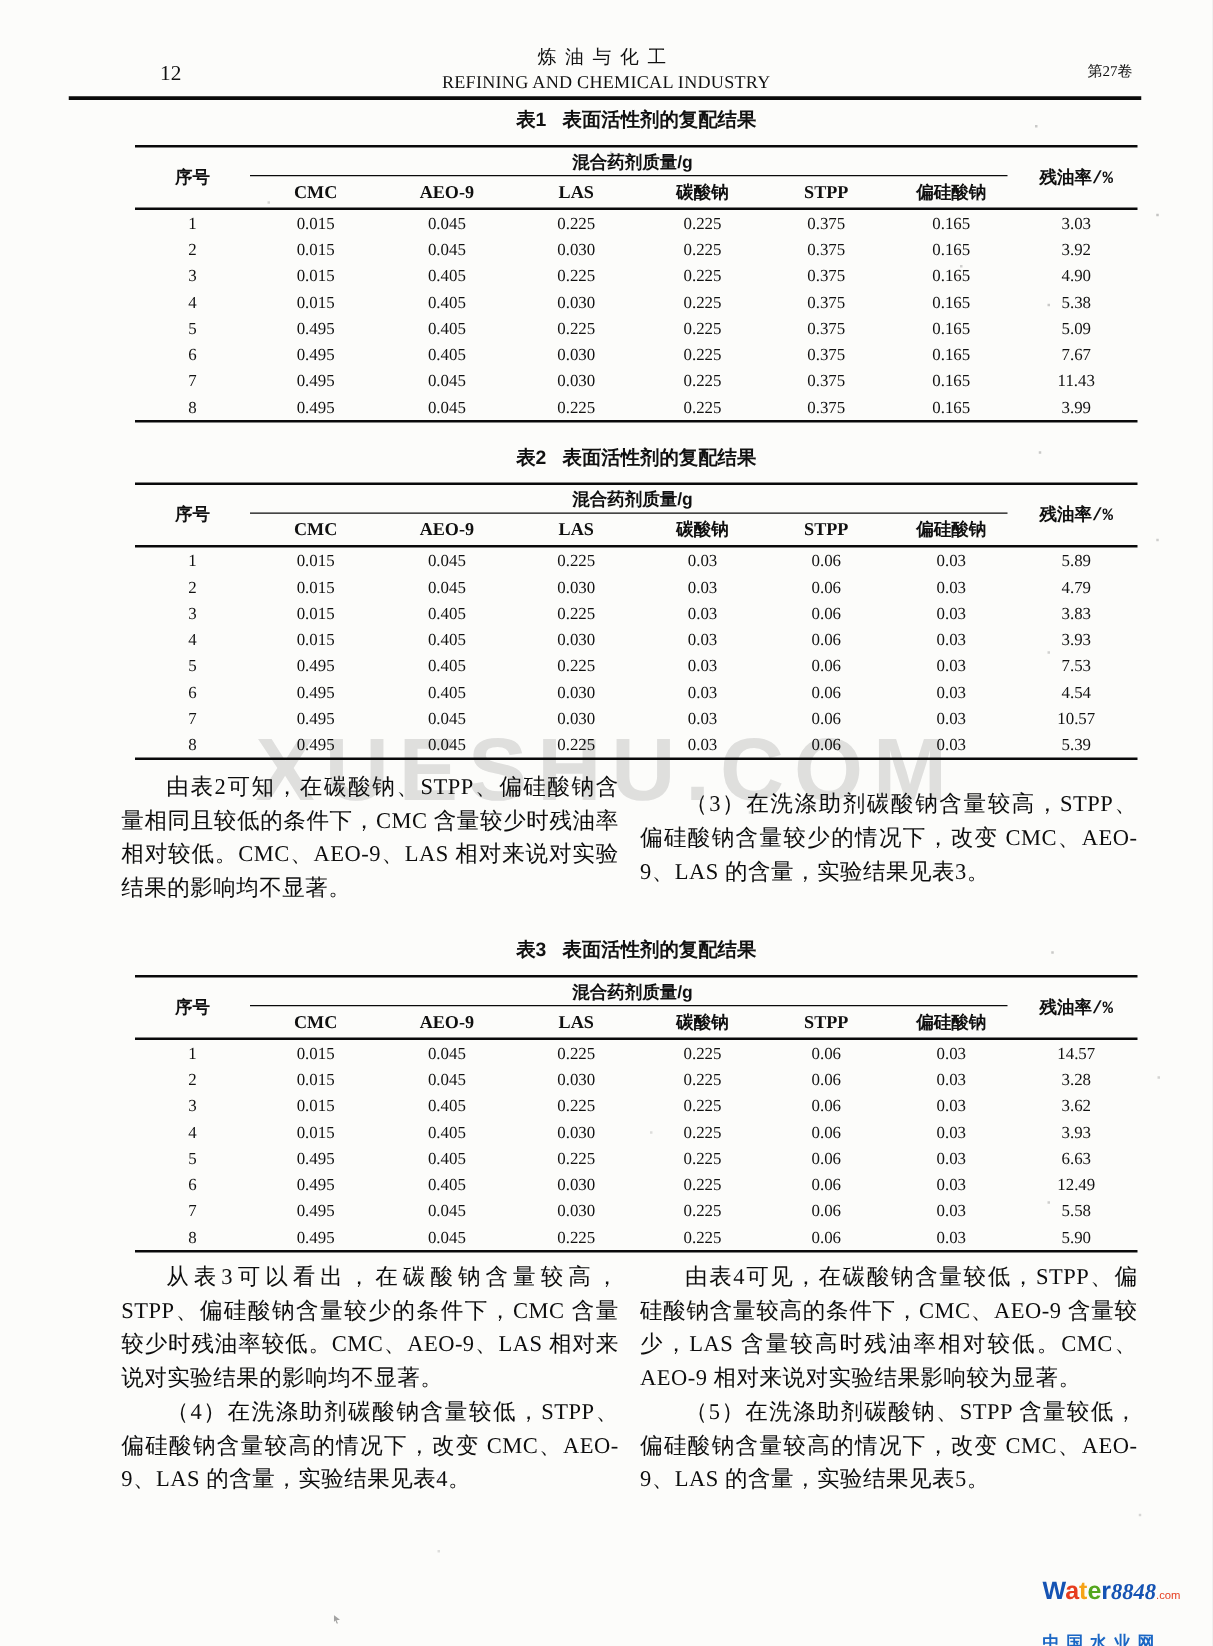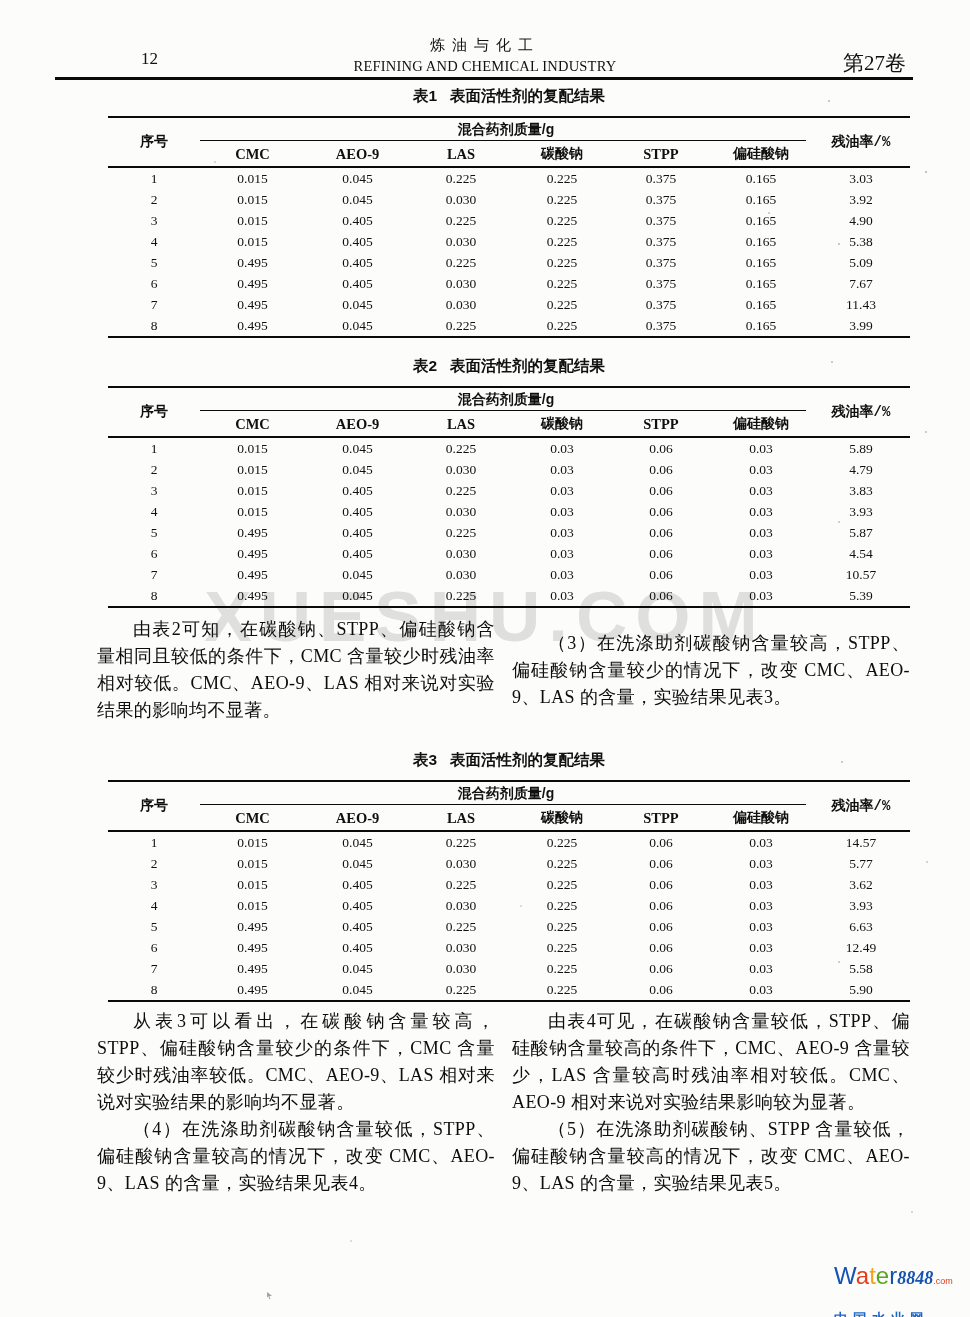--- a/index.html
+++ b/index.html
@@ -2,25 +2,25 @@
 <html><head>
 <meta charset="utf-8">
 <style>
   html,body { margin:0; padding:0; background:#e9e9e7; }
   .page {
     position:relative; width:970px; height:1317px; margin:0 auto;
     background:#fcfcfa; overflow:hidden;
     font-family:"Liberation Serif","DejaVu Serif",serif; color:#111;
   }
   
-  .hdr-page-num { position:absolute; top:49px; left:141px; font-size:17px; z-index:2; }
+  .hdr-page-num { position:absolute; top:49px; left:128px; font-size:17px; z-index:2; }
   .hdr-center { position:absolute; top:36px; left:0; width:100%; text-align:center; z-index:2; }
   .hdr-cn { font-size:15px; letter-spacing:7px; }
   .hdr-en { font-size:14.5px; margin-top:3px; letter-spacing:0.2px; }
-  .hdr-vol { position:absolute; top:49px; right:64px; font-size:21px; z-index:2; }
+  .hdr-vol { position:absolute; top:49px; right:64px; font-size:12px; z-index:2; }
   .hdr-rule { position:absolute; top:77px; left:55px; width:858px; height:2.5px; background:#0a0a0a; z-index:2; }
   
   .watermark {
     position:absolute; top:576px; left:55px; width:860px; z-index:0;
     font-family:"Liberation Sans","DejaVu Sans",sans-serif; font-weight:700;
     font-size:71px; letter-spacing:8px; text-align:center;
     color:rgba(148,148,148,0.28); user-select:none; white-space:nowrap;
   }
   
   .tslot { position:absolute; left:108px; width:802px; z-index:1; }
@@ -56,21 +56,21 @@
   #parasA { top:616px; } #parasB { top:1008px; }
   .col { width:398px; }
   .col p {
     margin:0; text-indent:2em; font-size:18px; line-height:27px;
     text-align:justify; letter-spacing:0.4px; color:#0d0d0d;
   }
   
   .logo { position:absolute; left:834px; top:1262px; width:132px; z-index:2; text-align:left;
           font-family:"Liberation Sans","DejaVu Sans",sans-serif; }
   .logo-line1 { white-space:nowrap; }
-  .logo-word { font-weight:400; font-size:24px; letter-spacing:0;text-align:right; }
+  .logo-word { font-weight:700; font-size:20px; letter-spacing:0;text-align:right; }
   .logo-number { font-style:italic; font-weight:700; font-size:18px; font-family:"Liberation Serif","DejaVu Serif",serif; }
   .logo-suffix { font-size:9px; font-weight:400; vertical-align:baseline; }
   .logo-caption { font-weight:700; font-size:13.5px; letter-spacing:5.5px; margin-top:20px; white-space:nowrap;font-family:Liberation Serif, serif; }
   
   .specks { position:absolute; top:0; left:0; width:2px; height:2px; background:transparent; z-index:0;
     box-shadow:
       828px 100px 0 0 rgba(0,0,0,0.20), 925px 171px 0 0 rgba(0,0,0,0.22),
       768px 212px 0 0 rgba(0,0,0,0.18), 838px 243px 0 0 rgba(0,0,0,0.20),
       488px 121px 0 0 rgba(0,0,0,0.16), 214px 161px 0 0 rgba(0,0,0,0.15),
       831px 361px 0 0 rgba(0,0,0,0.20), 925px 431px 0 0 rgba(0,0,0,0.18),
@@ -221,21 +221,21 @@
         <div class="dcell">0.06</div>
         <div class="dcell">0.03</div>
         <div class="dcell">3.93</div>
         <div class="dcell">5</div>
         <div class="dcell">0.495</div>
         <div class="dcell">0.405</div>
         <div class="dcell">0.225</div>
         <div class="dcell">0.03</div>
         <div class="dcell">0.06</div>
         <div class="dcell">0.03</div>
-        <div class="dcell">5.87</div>
+        <div class="dcell">7.53</div>
         <div class="dcell">6</div>
         <div class="dcell">0.495</div>
         <div class="dcell">0.405</div>
         <div class="dcell">0.030</div>
         <div class="dcell">0.03</div>
         <div class="dcell">0.06</div>
         <div class="dcell">0.03</div>
         <div class="dcell">4.54</div>
         <div class="dcell">7</div>
         <div class="dcell">0.495</div>
@@ -276,21 +276,21 @@
         <div class="dcell">0.06</div>
         <div class="dcell">0.03</div>
         <div class="dcell">14.57</div>
         <div class="dcell">2</div>
         <div class="dcell">0.015</div>
         <div class="dcell">0.045</div>
         <div class="dcell">0.030</div>
         <div class="dcell">0.225</div>
         <div class="dcell">0.06</div>
         <div class="dcell">0.03</div>
-        <div class="dcell">5.77</div>
+        <div class="dcell">3.28</div>
         <div class="dcell">3</div>
         <div class="dcell">0.015</div>
         <div class="dcell">0.405</div>
         <div class="dcell">0.225</div>
         <div class="dcell">0.225</div>
         <div class="dcell">0.06</div>
         <div class="dcell">0.03</div>
         <div class="dcell">3.62</div>
         <div class="dcell">4</div>
         <div class="dcell">0.015</div>

